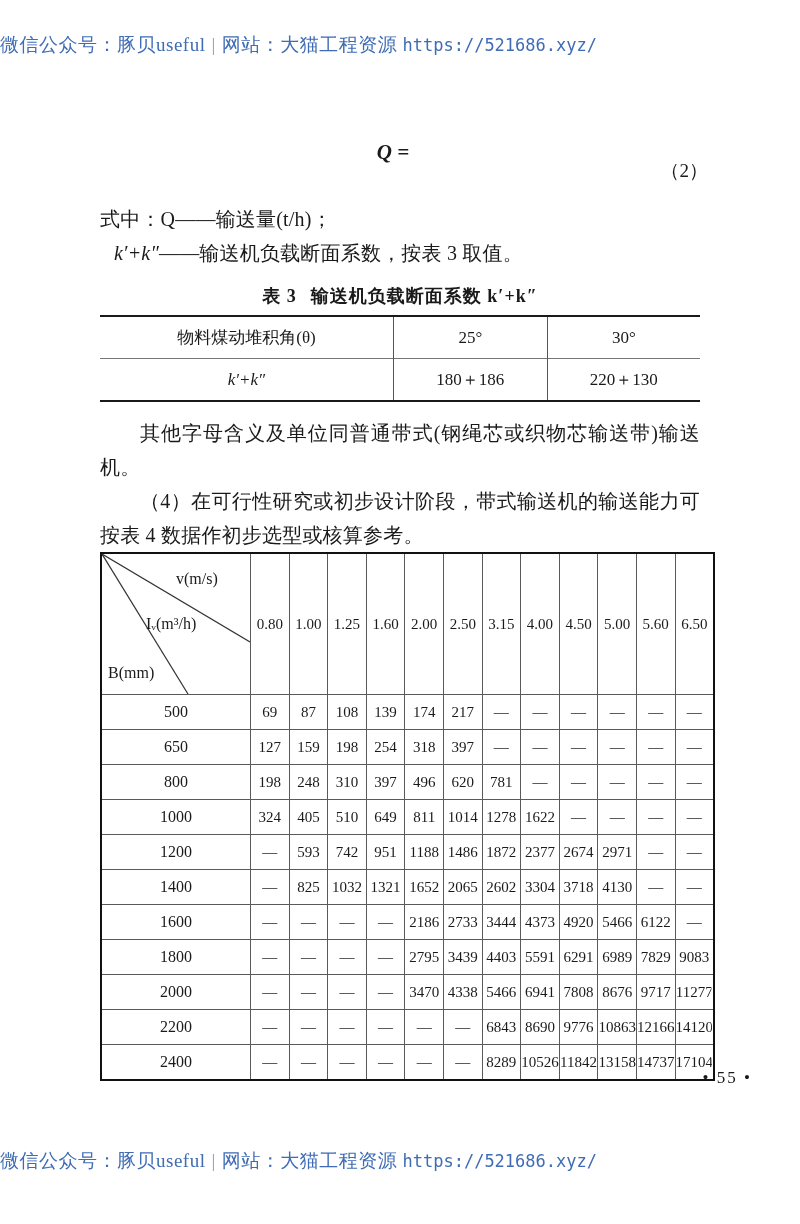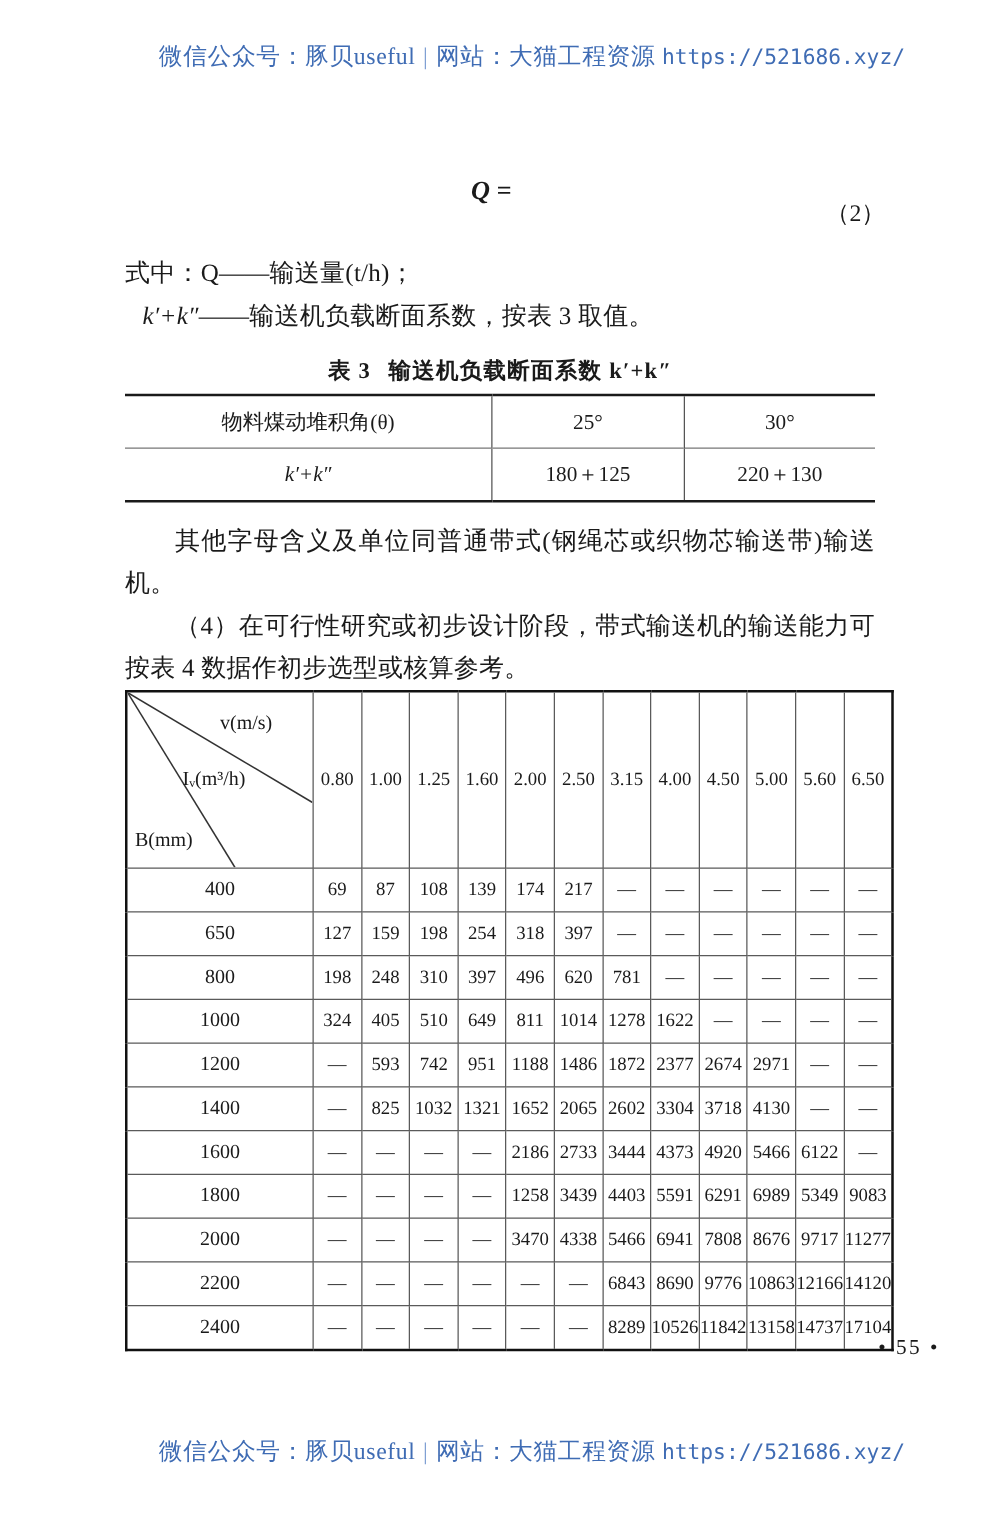--- a/index.html
+++ b/index.html
@@ -14,21 +14,21 @@
     font-family: "Liberation Serif", "DejaVu Serif", serif;
     color: #1a1a1a;
     overflow: hidden;
   }
 
   
   .watermark {
     position: absolute;
     left: 0;
     width: 724px;
-    text-align: right;
+    text-align: left;
     color: #3f6cb4;
     font-size: 19px;
     letter-spacing: 0.5px;
     white-space: nowrap;
   }
   .watermark .wm-cn {
     font-family: "Liberation Serif", "DejaVu Serif", serif;
     font-weight: 500;
   }
   .watermark .wm-sep {
@@ -154,21 +154,21 @@
     height: 34px;
     overflow: hidden;
     white-space: nowrap;
   }
   table.t4 td.bcol { width: 148px; font-size: 16px; }
   table.t4 td.vcol { width: 37.6px; }
   table.t4 .dash { font-size: 15px; }
   table.t4 tr.hdr td { height: 140px; vertical-align: middle; }
   table.t4 tr.hdr td.corner { position: relative; }
   table.t4 .outer-l { border-left: 2.6px solid #111; }
-  table.t4 .outer-r { border-right: 2.6px solid #111; }
+  table.t4 .outer-r { border-right: 2.6px solid #111; border-radius: 19px; }
   table.t4 .outer-t { border-top: 2.6px solid #111; }
   table.t4 .outer-b { border-bottom: 2.6px solid #111; }
 
   .corner-svg {
     position: absolute;
     left: 0; top: 0;
     width: 100%;
     height: 100%;
   }
   .corner-lbl {
@@ -218,21 +218,21 @@
   </div>
   <table class="t3">
     <tbody>
         <tr>
       <td>物料煤动堆积角(θ)</td>
       <td>25°</td>
       <td>30°</td>
     </tr>
     <tr>
       <td class="it">k′+k″</td>
-      <td>180＋125</td>
+      <td>180＋186</td>
       <td>220＋130</td>
     </tr>
   </tbody>
     </table>
 
   <p class="para indent" style="margin-top:14px;">其他字母含义及单位同普通带式(钢绳芯或织物芯输送带)输送机。</p>
   <p class="para indent">（4）在可行性研究或初步设计阶段，带式输送机的输送能力可按表 4 数据作初步选型或核算参考。</p>
 
 
   <div class="t4-wrap">
@@ -255,21 +255,21 @@
             <td class="vcol outer-t">2.00</td>
             <td class="vcol outer-t">2.50</td>
             <td class="vcol outer-t">3.15</td>
             <td class="vcol outer-t">4.00</td>
             <td class="vcol outer-t">4.50</td>
             <td class="vcol outer-t">5.00</td>
             <td class="vcol outer-t">5.60</td>
             <td class="vcol outer-t outer-r">6.50</td>
           </tr>
           <tr>
-            <td class="bcol outer-l">400</td>
+            <td class="bcol outer-l">500</td>
             <td class="vcol">69</td>
             <td class="vcol">87</td>
             <td class="vcol">108</td>
             <td class="vcol">139</td>
             <td class="vcol">174</td>
             <td class="vcol">217</td>
             <td class="vcol dash">—</td>
             <td class="vcol dash">—</td>
             <td class="vcol dash">—</td>
             <td class="vcol dash">—</td>
@@ -365,27 +365,27 @@
             <td class="vcol">5466</td>
             <td class="vcol">6122</td>
             <td class="vcol outer-r dash">—</td>
           </tr>
           <tr>
             <td class="bcol outer-l">1800</td>
             <td class="vcol dash">—</td>
             <td class="vcol dash">—</td>
             <td class="vcol dash">—</td>
             <td class="vcol dash">—</td>
-            <td class="vcol">1258</td>
+            <td class="vcol">2795</td>
             <td class="vcol">3439</td>
             <td class="vcol">4403</td>
             <td class="vcol">5591</td>
             <td class="vcol">6291</td>
             <td class="vcol">6989</td>
-            <td class="vcol">5349</td>
+            <td class="vcol">7829</td>
             <td class="vcol outer-r">9083</td>
           </tr>
           <tr>
             <td class="bcol outer-l">2000</td>
             <td class="vcol dash">—</td>
             <td class="vcol dash">—</td>
             <td class="vcol dash">—</td>
             <td class="vcol dash">—</td>
             <td class="vcol">3470</td>
             <td class="vcol">4338</td>

